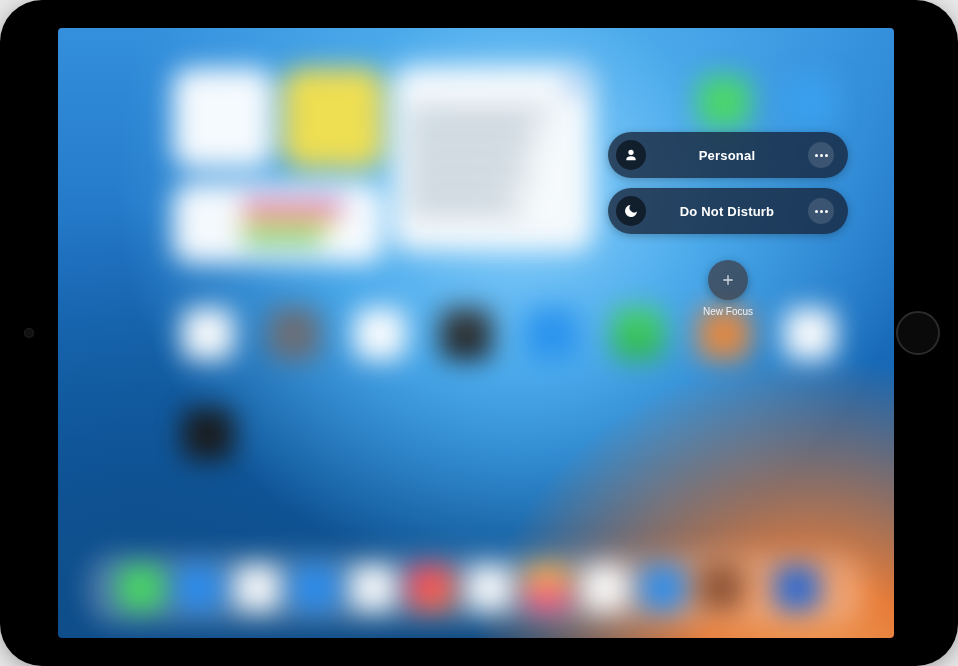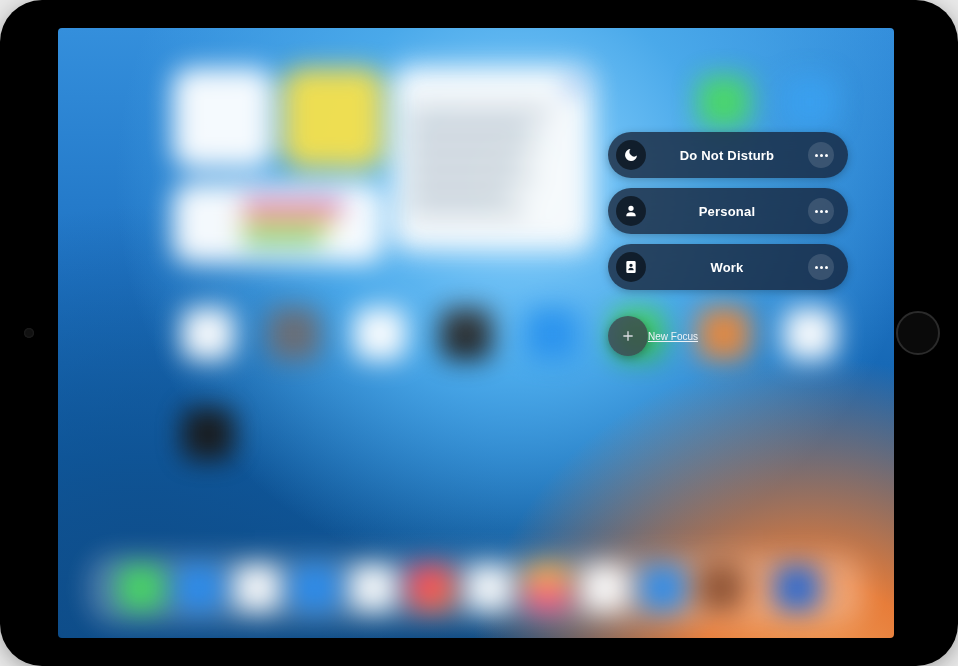--- a/index.html
+++ b/index.html
@@ -95,23 +95,22 @@
   .focus-pill .lbl{flex:1;text-align:center;font-size:13px;font-weight:600;letter-spacing:.2px;}
   .focus-pill .more{
     flex:0 0 26px;width:26px;height:26px;border-radius:50%;
     background:rgba(255,255,255,0.13);
     display:flex;align-items:center;justify-content:center;
     gap:2px;
   }
   .focus-pill .more span{width:3px;height:3px;border-radius:50%;background:#fff;}
   .new-focus{
     margin-top:16px;
-    display:flex;flex-direction:row;align-items:center;
+    display:flex;flex-direction:column;align-items:center;gap:6px;
     color:#eef2f8;
-    text-decoration:underline;
   }
   .new-focus .plus{
     width:40px;height:40px;border-radius:50%;
     background:rgba(60,60,70,0.75);
     display:flex;align-items:center;justify-content:center;
     box-shadow:0 2px 10px rgba(0,0,0,0.3);
   }
   .new-focus .plus svg{width:16px;height:16px;stroke:#d8dbe0;stroke-width:2;}
   .new-focus .nf-lbl{font-size:10px;font-weight:500;}
 </style>
@@ -170,58 +169,45 @@
         <div class="di" style="left:610px;background:#8f5537"></div>
         <div class="di" style="left:686px;background:#2a6bd4"></div>
       </div>
     </div>
 
     <div class="focus-panel">
 
       <div class="focus-pill">
         <span class="icon-c">
           <svg viewBox="0 0 24 24">
+              <path d="M12 12a4 4 0 1 0-4-4 4 4 0 0 0 4 4zm0 2c-4 0-7 2-7 4.5V20h14v-1.5C19 16 16 14 12 14z"></path>
+            </svg>
+        </span>
+        <span class="lbl">Personal</span>
+        <span class="more">
+            <span></span>
+            <span></span>
+            <span></span>
+          </span>
+      </div>
+
+      <div class="focus-pill">
+        <span class="icon-c">
+          <svg viewBox="0 0 24 24">
               <path d="M21 12.8A9 9 0 1 1 11.2 3a7 7 0 0 0 9.8 9.8z"></path>
             </svg>
         </span>
         <span class="lbl">Do Not Disturb</span>
         <span class="more">
             <span></span>
             <span></span>
             <span></span>
           </span>
       </div>
 
-      <div class="focus-pill">
-        <span class="icon-c">
-          <svg viewBox="0 0 24 24">
-              <path d="M12 12a4 4 0 1 0-4-4 4 4 0 0 0 4 4zm0 2c-4 0-7 2-7 4.5V20h14v-1.5C19 16 16 14 12 14z"></path>
-            </svg>
-        </span>
-        <span class="lbl">Personal</span>
-        <span class="more">
-            <span></span>
-            <span></span>
-            <span></span>
-          </span>
-      </div>
-
-      <div class="focus-pill">
-        <span class="icon-c">
-          <svg viewBox="0 0 24 24">
-              <path d="M7 3h10a2 2 0 0 1 2 2v14a2 2 0 0 1-2 2H7a2 2 0 0 1-2-2V5a2 2 0 0 1 2-2zm5 4a2.5 2.5 0 1 0 2.5 2.5A2.5 2.5 0 0 0 12 7zm-4 10h8v-1c0-1.8-2-3-4-3s-4 1.2-4 3z"></path>
-            </svg>
-        </span>
-        <span class="lbl">Work</span>
-        <span class="more">
-            <span></span>
-            <span></span>
-            <span></span>
-          </span>
-      </div>
 
 
       <div class="new-focus">
         <div class="plus">
           <svg viewBox="0 0 24 24" fill="none">
               <path d="M12 5v14M5 12h14"></path>
             </svg>
         </div>
         <div class="nf-lbl">New Focus</div>
       </div>

